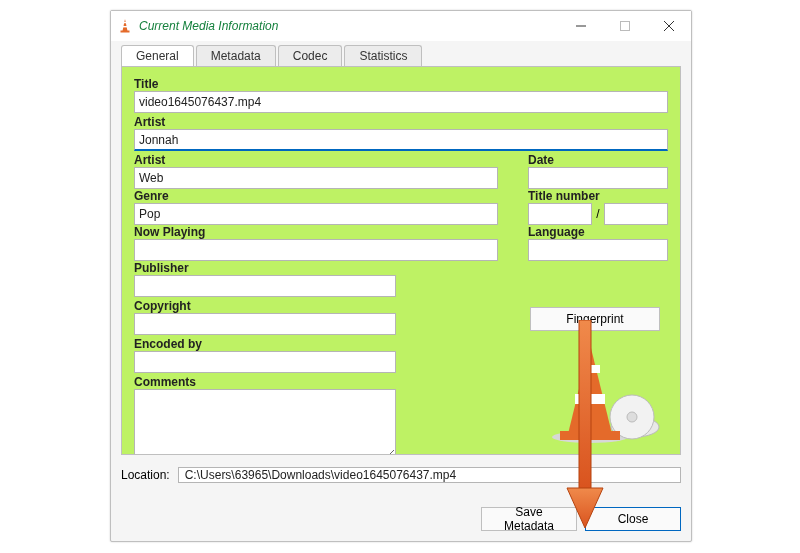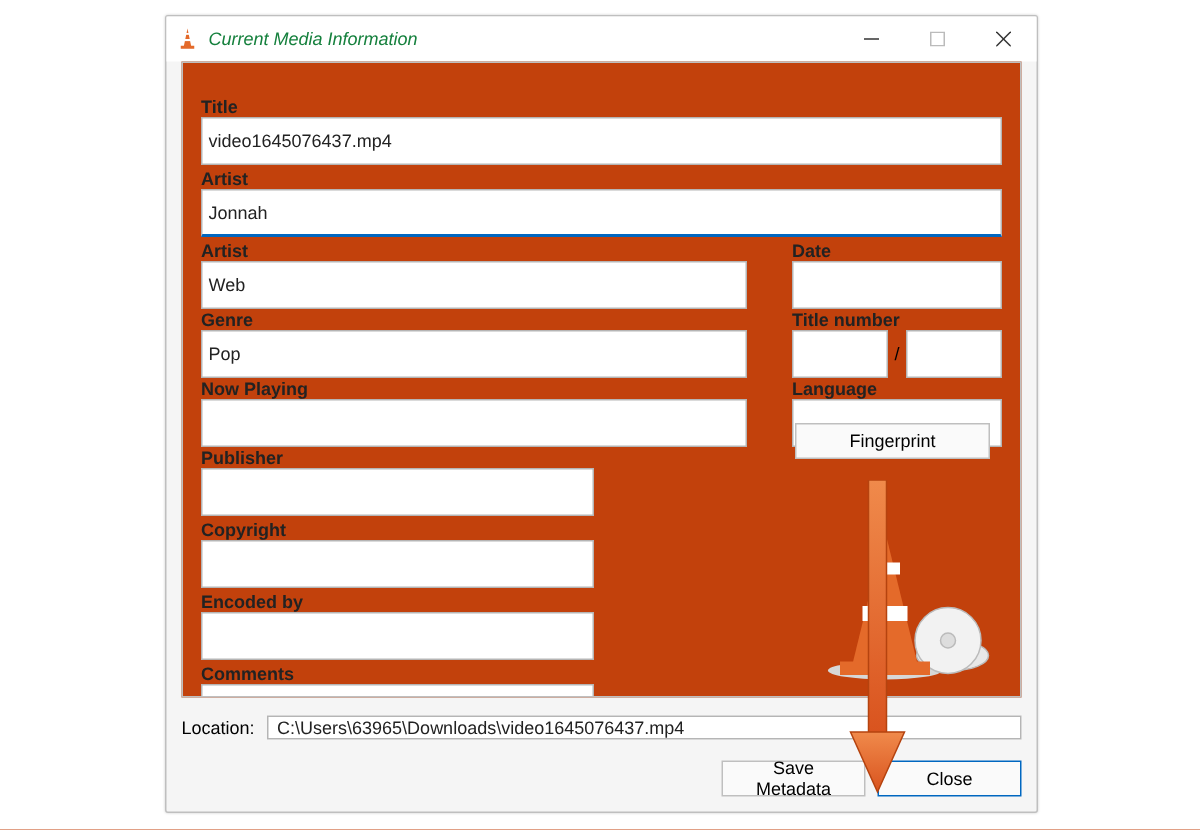--- a/index.html
+++ b/index.html
@@ -12,46 +12,46 @@
   }
   .titlebar { height: 30px; display: flex; align-items: center; padding-left: 6px; background: #fff; }
   .titlebar .title { margin-left: 6px; color: #15803d; font-style: italic; }
   .winbtns { margin-left: auto; display: flex; }
   .winbtn { width: 44px; height: 30px; display: flex; align-items: center; justify-content: center; color: #333; }
   .tabs { display: flex; gap: 2px; padding: 4px 10px 0 10px; }
   .tab { padding: 3px 14px; border: 1px solid #bfbfbf; border-bottom: none; background: #ececec; color: #333; border-radius: 3px 3px 0 0; }
   .tab.active { background: #fff; }
   .pane {
     flex: 1; margin: 0 10px 6px 10px; border: 1px solid #bfbfbf;
-    background: #c2410c; padding: 22px 12px 8px 12px; overflow: hidden;
+    background: #bef264; padding: 10px 12px 8px 12px; overflow: hidden;
     display: flex; flex-direction: column; position: relative;
   }
   .row { margin-bottom: 2px; }
   .label { font-weight: 700; color: #222; }
   .field {
-    width: 100%; height: 32px; padding: 0 4px; border: 1px solid #b5b5b5;
+    width: 100%; height: 22px; padding: 0 4px; border: 1px solid #b5b5b5;
     background: #fff; color: #222; line-height: 16px;
   }
   .field.focused { border-bottom: 2px solid #0067c0; padding-bottom: 0; }
   .row2 { display: flex; gap: 30px; }
   .col-left { flex: 1; }
   .col-right { width: 140px; }
   .col-right.small .field { width: 100%; }
   .track-row { display: flex; align-items: center; gap: 4px; }
   .track-row .field { flex: 1; }
   .half { width: 262px; }
   .btn {
     height: 24px; padding: 0 14px; border: 1px solid #bfbfbf; background: #fafafa;
     display: inline-flex; align-items: center; justify-content: center; text-align: center;
   }
   .btn.primary { border: 1px solid #0067c0; }
   .fingerprint { position: absolute; right: 20px; top: 240px; width: 130px; }
   .artwork { position: absolute; right: 20px; bottom: 10px; width: 110px; height: 105px; display: flex; align-items: flex-end; justify-content: center; }
   .comments-box { width: 262px; height: 70px; border: 1px solid #b5b5b5; background:#fff; }
-  .bottombar { padding: 6px 10px 10px 10px; display: flex; flex-direction: column; gap: 14px; }
+  .bottombar { padding: 6px 10px 10px 10px; display: flex; flex-direction: column; gap: 24px; }
   .locrow { display: flex; align-items: center; gap: 8px; }
   .locinput { flex: 1; height: 16px; border: 1px solid #b5b5b5; background:#fff; padding: 0 6px; color:#222; }
   .btnrow { display: flex; gap: 8px; justify-content: flex-end; }
   .btnrow .btn { width: 96px; }
 
   
   .arrow { position: absolute; left: 565px; top: 320px; width: 40px; height: 210px; pointer-events: none; }
   .arrow svg { width: 100%; height: 100%; }
 
   
@@ -84,20 +84,26 @@
       </div>
       <div class="winbtn">
         <svg width="10" height="10">
             <line x1="0" y1="0" x2="10" y2="10" stroke="#333"></line>
             <line x1="10" y1="0" x2="0" y2="10" stroke="#333"></line>
           </svg>
       </div>
     </div>
   </div>
 
+  <div class="tabs">
+    <div class="tab active">General</div>
+    <div class="tab">Metadata</div>
+    <div class="tab">Codec</div>
+    <div class="tab">Statistics</div>
+  </div>
 
   <div class="pane">
     <div class="row">
       <div class="label">Title</div>
       <input class="field" value="video1645076437.mp4" style="">
     </div>
     <div class="row">
       <div class="label">Artist</div>
       <input class="field focused" value="Jonnah" style="">
     </div>

